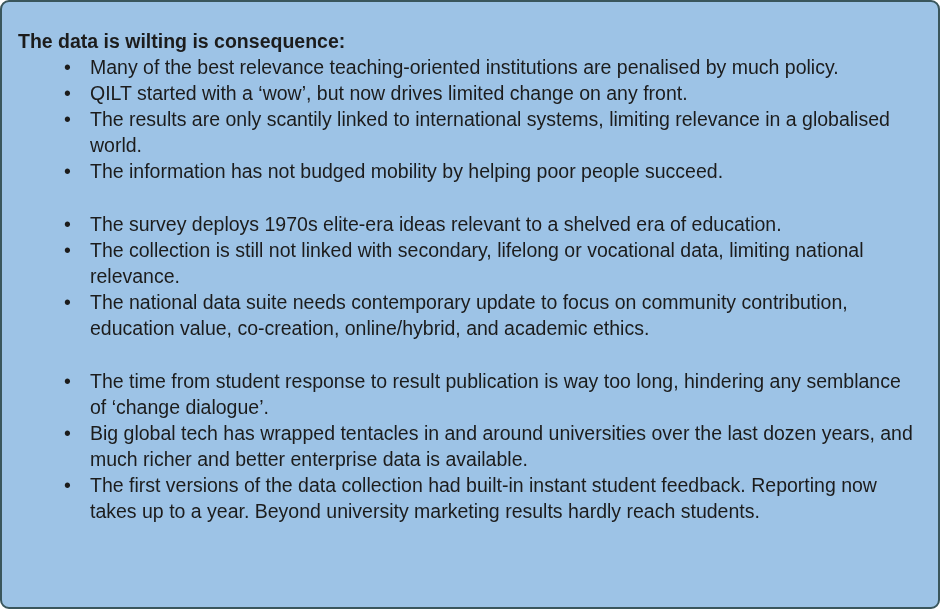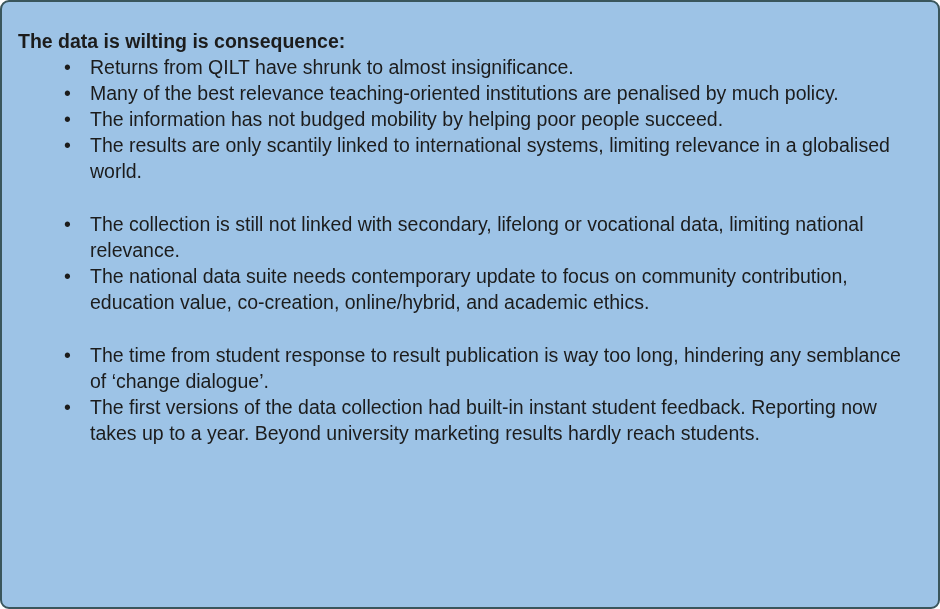--- a/index.html
+++ b/index.html
@@ -54,34 +54,36 @@
   }
 </style>
 </head>
 <body>
 
 <div class="panel">
 
   <section class="section">
     <h2>The data is wilting is consequence:</h2>
     <ul class="bullet-list">
-      <li>Returns from QILT have shrunk to almost insignificance.</li>
       <li>Many of the best relevance teaching-oriented institutions are penalised by much policy.</li>
+      <li>QILT started with a ‘wow’, but now drives limited change on any front.</li>
+      <li>The results are only scantily linked to international systems, limiting relevance in a globalised world.</li>
       <li>The information has not budged mobility by helping poor people succeed.</li>
-      <li>The results are only scantily linked to international systems, limiting relevance in a globalised world.</li>
     </ul>
   </section>
 
   <section class="section">
     <ul class="bullet-list">
+      <li>The survey deploys 1970s elite-era ideas relevant to a shelved era of education.</li>
       <li>The collection is still not linked with secondary, lifelong or vocational data, limiting national relevance.</li>
       <li>The national data suite needs contemporary update to focus on community contribution, education value, co-creation, online/hybrid, and academic ethics.</li>
     </ul>
   </section>
 
   <section class="section">
     <ul class="bullet-list">
       <li>The time from student response to result publication is way too long, hindering any semblance of ‘change dialogue’.</li>
+      <li>Big global tech has wrapped tentacles in and around universities over the last dozen years, and much richer and better enterprise data is available.</li>
       <li>The first versions of the data collection had built-in instant student feedback. Reporting now takes up to a year. Beyond university marketing results hardly reach students.</li>
     </ul>
   </section>
 
 </div>
 
 </body></html>

